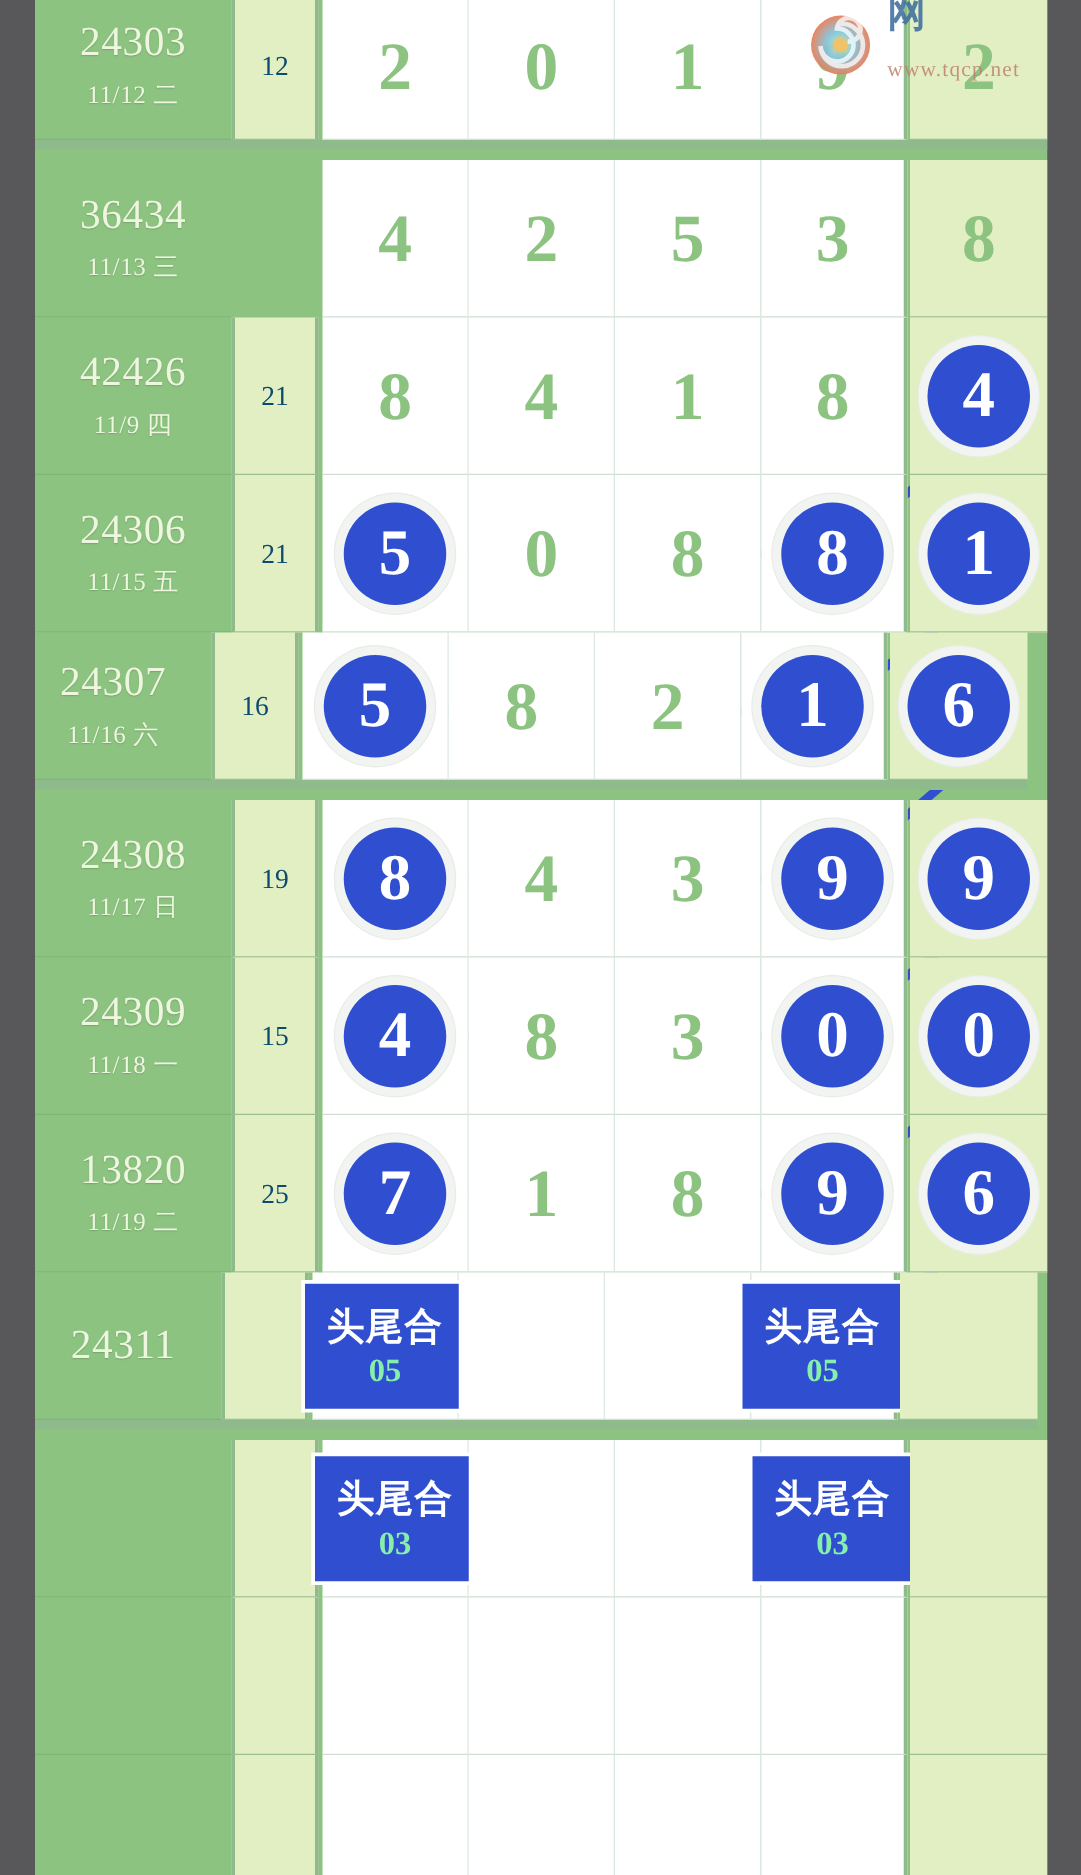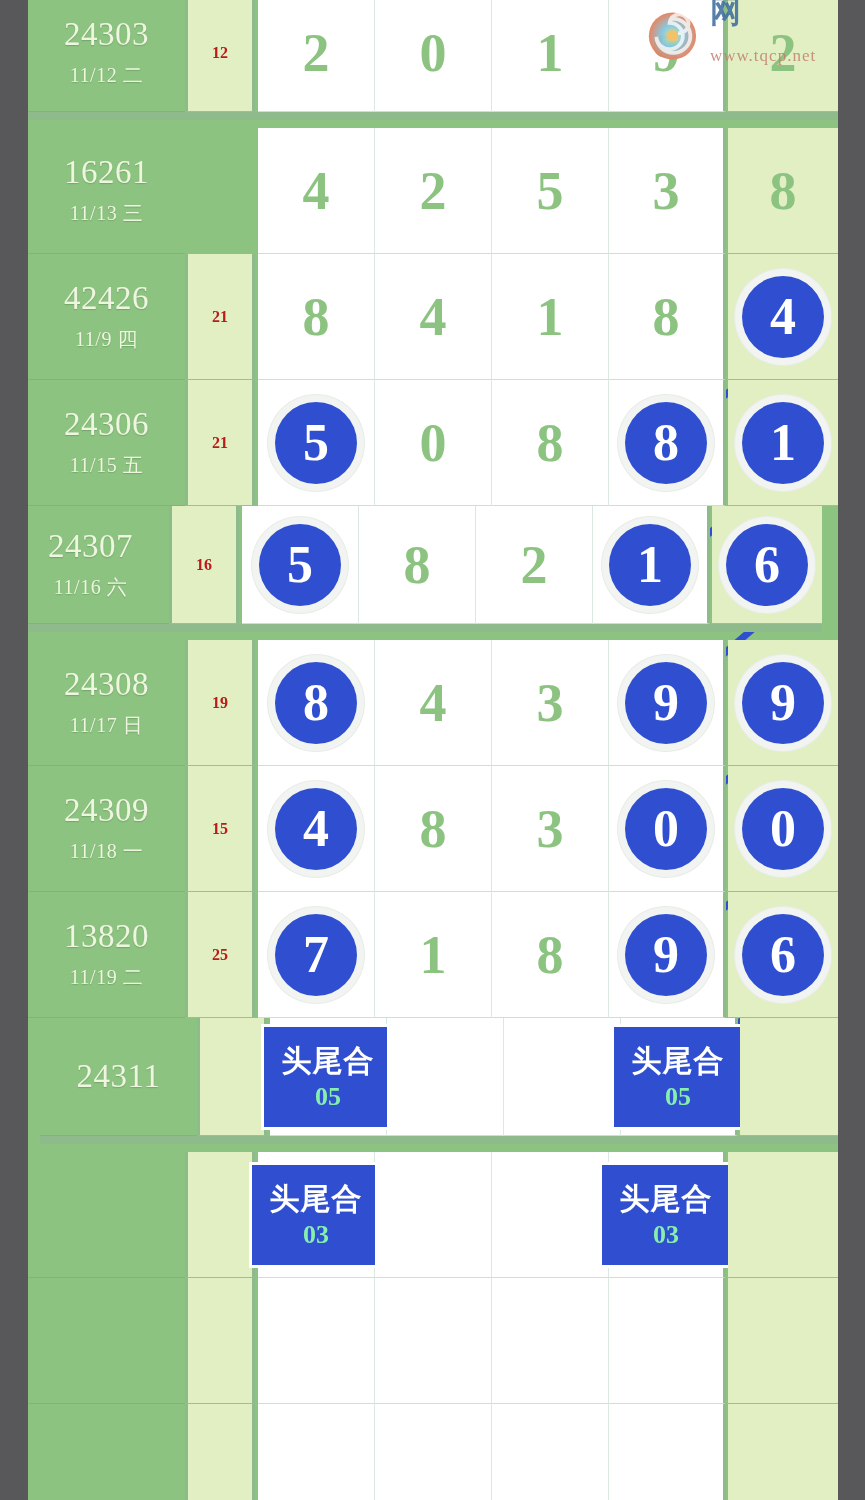--- a/index.html
+++ b/index.html
@@ -15,21 +15,21 @@
   .c-num{width:117px;background:#ffffff;border-bottom:1px solid #cfe0d2;border-right:1px solid #dbe8df;}
   .c-num.n0{left:230px;}
   .c-num.n1{left:347px;}
   .c-num.n2{left:464px;}
   .c-num.n3{left:581px;border-right:3px solid #8fbb8c;}
   .c-tail{left:700px;width:110px;background:#e2efc2;border-bottom:1px solid #9dbf92;}
   .period-id{font-size:33px;color:#eef6e0;letter-spacing:.5px;line-height:1.15;
              text-shadow:0 1px 1px rgba(90,130,80,.45);}
   .period-date{font-size:20px;color:#eef6e0;margin-top:9px;letter-spacing:.5px;
                text-shadow:0 1px 1px rgba(90,130,80,.45);}
-  .sum-val{font-size:16px;color:#b91c1c;font-weight:bold;}
+  .sum-val{font-size:22px;color:#0c4a6e;font-weight:normal;}
   .plain{font-size:54px;line-height:1;color:#8cc380;font-weight:bold;}
   .ball{width:82px;height:82px;border-radius:50%;background:#2f4fd0;
         display:flex;align-items:center;justify-content:center;
         box-shadow:0 0 0 7px #f2f4f1, 0 0 0 8px #e8ece7;}
   .ball span{font-size:52px;line-height:1;color:#ffffff;font-weight:bold;}
   .tag{width:128px;height:100px;background:#2f4fd0;display:flex;flex-direction:column;
        align-items:center;justify-content:center;box-shadow:0 0 0 3px #ffffff;
        font-family:"DejaVu Sans","Liberation Sans",sans-serif;}
   .tag .t1{font-size:30px;color:#fff;font-weight:bold;letter-spacing:1px;}
   .tag .t2{font-size:26px;color:#86efac;font-weight:bold;font-family:"Liberation Serif",serif;}
@@ -88,21 +88,21 @@
         </div>
         <div class="cell c-num n3">
           <div class="plain">9</div>
         </div>
         <div class="cell c-tail">
           <div class="plain">2</div>
         </div>
       </div>
       <div class="row" style="top: 128px; left: 28px;">
         <div class="cell c-period">
-          <div class="period-id">16261</div>
+          <div class="period-id">36434</div>
           <div class="period-date">11/13 三</div>
         </div>
         <div class="cell c-num n0">
           <div class="plain">4</div>
         </div>
         <div class="cell c-num n1">
           <div class="plain">2</div>
         </div>
         <div class="cell c-num n2">
           <div class="plain">5</div>
@@ -283,21 +283,21 @@
           <div class="ball">
             <span>9</span>
           </div>
         </div>
         <div class="cell c-tail">
           <div class="ball">
             <span>6</span>
           </div>
         </div>
       </div>
-      <div class="row thicksep" style="top: 1018px; left: 40px; padding-left: 16px;">
+      <div class="row thicksep" style="top: 1018px; left: 20px; padding-left: 16px;">
         <div class="cell c-period">
           <div class="period-id">24311</div>
         </div>
         <div class="cell c-sum">
           <div class="sum-val"></div>
         </div>
         <div class="cell c-num n0">
           <div class="tag">
             <div class="t1">头尾合</div>
             <div class="t2">05</div>

